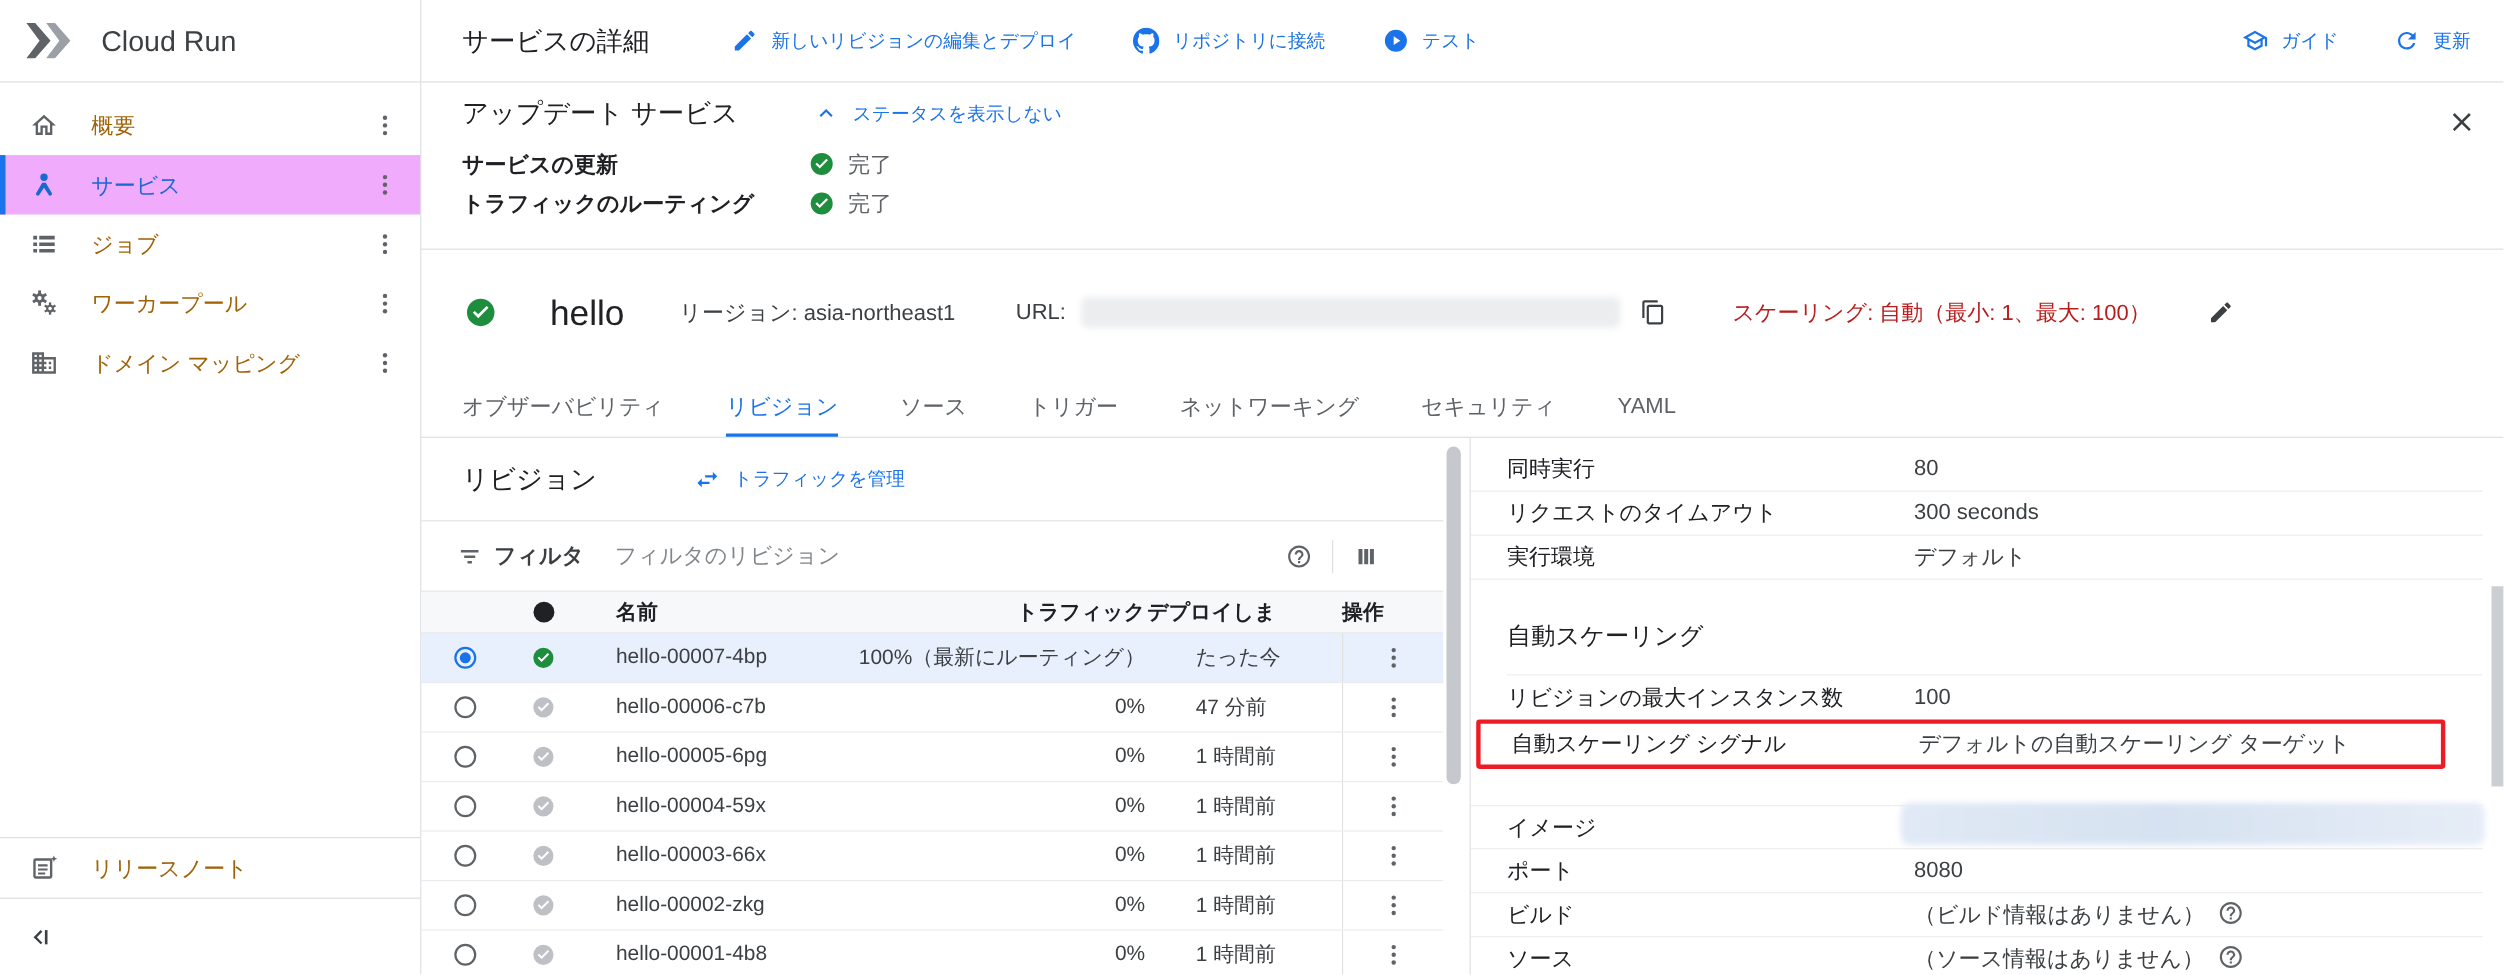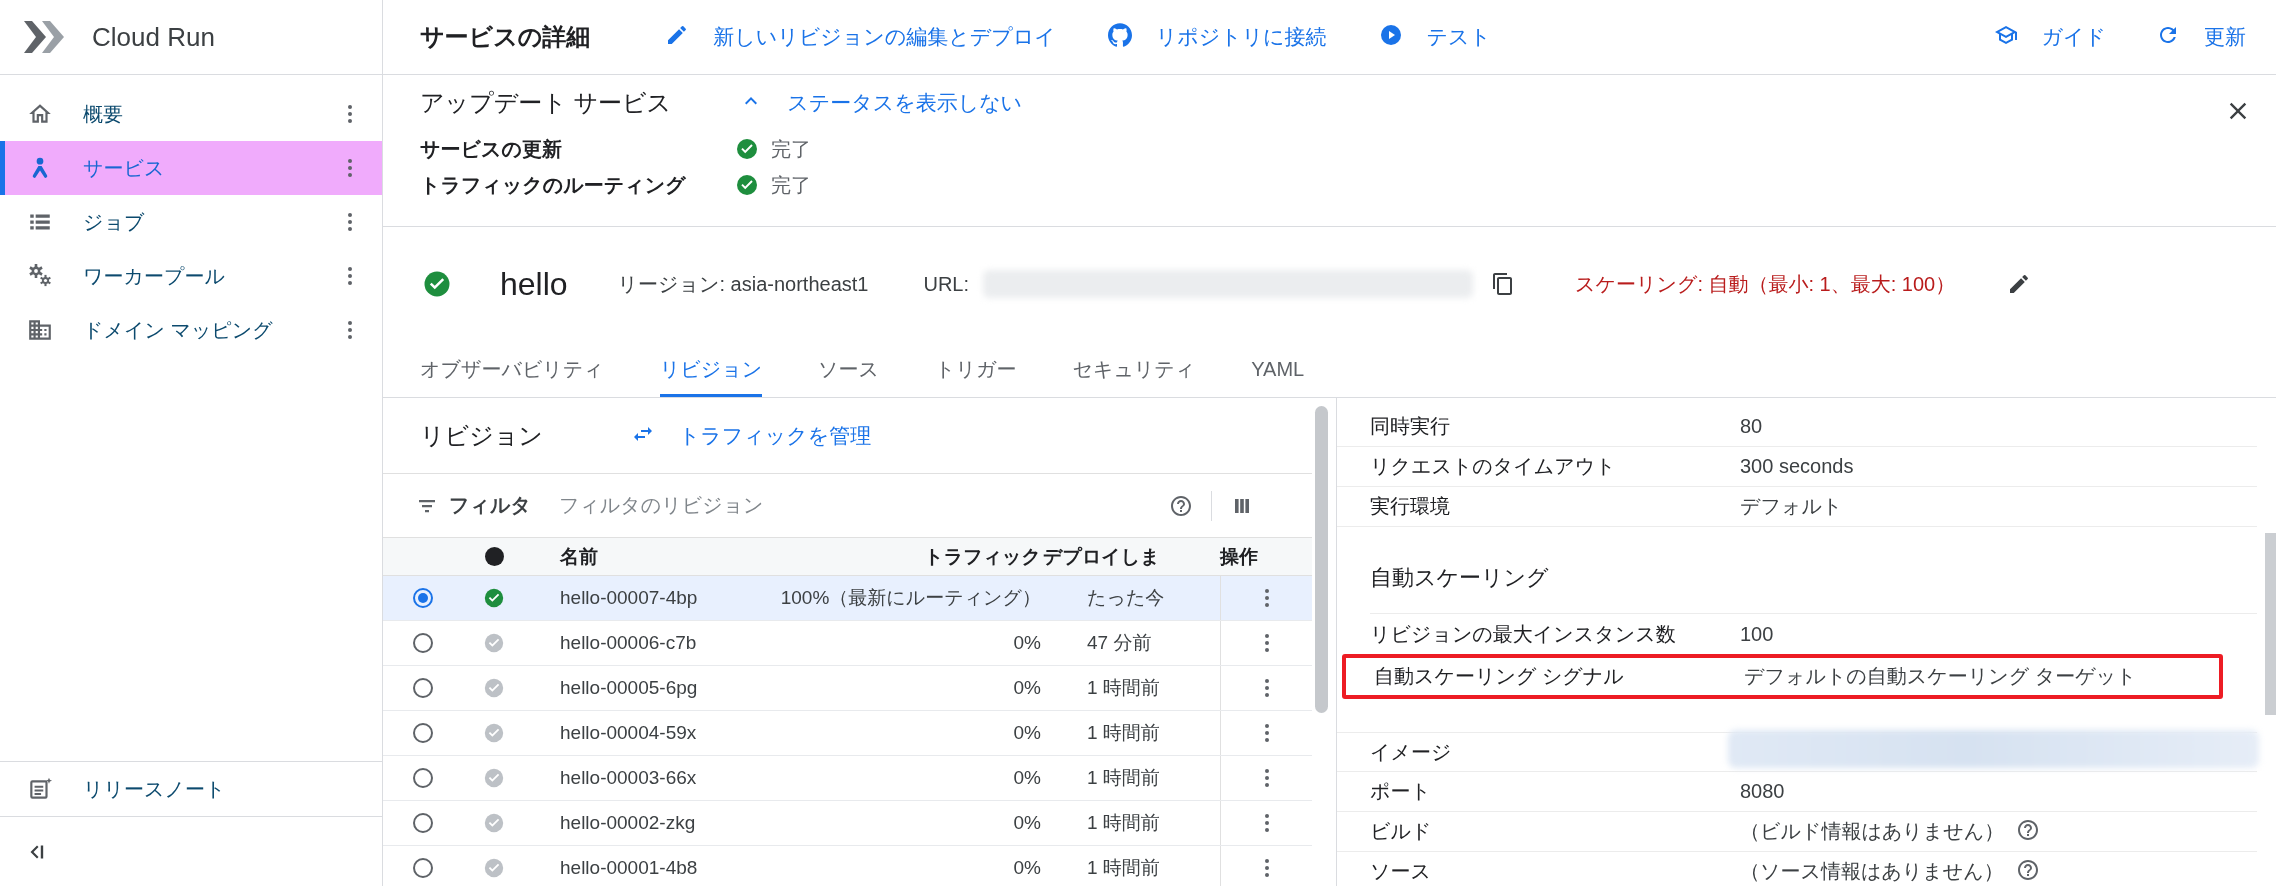--- a/index.html
+++ b/index.html
@@ -15,33 +15,33 @@
     box-shadow:0 -7px 0 #5f6368,0 7px 0 #5f6368}
   .dots-btn{width:24px;height:24px;display:inline-flex;align-items:center;justify-content:center;cursor:pointer}
 
   
   .sidebar{width:383px;flex:none;border-right:1px solid #dadce0;display:flex;flex-direction:column;background:#fff}
   .sidebar-head{height:75px;border-bottom:1px solid #dadce0;display:flex;align-items:center;padding-left:22px;gap:18px}
   .logo{width:52px;height:42px}
   .app-title{font-size:26px;color:#3c4043}
   .side-nav{padding-top:12px;flex:1}
   .side-item{height:54px;display:flex;align-items:center;padding:0 20px 0 27px;gap:30px;cursor:pointer;position:relative;color:#5f6368}
-  .side-item .side-label{color:#0c4a6e;font-size:20px;flex:1}
+  .side-item .side-label{color:#a16207;font-size:20px;flex:1}
   .side-item.sel{background:#f0abfc;color:#1967d2}
   .side-item.sel .side-label{color:#1967d2}
   .side-item.sel::before{content:"";position:absolute;left:0;top:0;bottom:0;width:5px;background:#1a73e8}
   .side-foot .side-item{border-top:1px solid #dadce0;height:55px}
   .collapse-row{border-top:1px solid #dadce0;height:70px;display:flex;align-items:center;padding-left:24px;color:#3c4043}
 
   
   .main{flex:1;display:flex;flex-direction:column;min-width:0}
   .topbar{height:75px;border-bottom:1px solid #dadce0;display:flex;align-items:center;padding:0 30px 0 37px}
-  .page-title{font-size:24px;font-weight:700}
+  .page-title{font-size:24px;font-weight:400}
   .top-actions{display:flex;gap:52px;margin-left:75px}
-  .blue-link{display:inline-flex;align-items:flex-start;gap:24px;color:#1a73e8;font-size:21px;cursor:pointer;white-space:nowrap}
+  .blue-link{display:inline-flex;align-items:center;gap:12px;color:#1a73e8;font-size:17px;cursor:pointer;white-space:nowrap}
   .top-right{margin-left:auto;display:flex;gap:50px}
 
   
   .status-panel{height:152px;border-bottom:1px solid #dadce0;position:relative;padding:0 37px}
   .status-title-row{height:56px;display:flex;align-items:center;gap:68px}
   .status-title{font-size:24px;font-weight:400}
   .close-btn{position:absolute;top:22px;right:24px;width:28px;height:28px;color:#3c4043;cursor:pointer}
   .status-row{height:36px;display:flex;align-items:center}
   .status-row .slabel{width:315px;font-weight:700;font-size:20px;color:#202124}
   .status-row .sval{display:flex;align-items:center;gap:12px;color:#5f6368}
@@ -331,20 +331,21 @@
             <path fill="currentColor" d="M3 17.25V21h3.75L17.81 9.94l-3.75-3.75L3 17.25zM20.71 7.04c.39-.39.39-1.02 0-1.41l-2.34-2.34a1 1 0 00-1.41 0l-1.83 1.83 3.75 3.75 1.83-1.83z"></path>
           </svg>
       </span>
     </section>
 
     <nav class="tabbar" id="tabbar">
         <div class="tab">オブザーバビリティ</div>
         <div class="tab active">リビジョン</div>
         <div class="tab">ソース</div>
         <div class="tab">トリガー</div>
+        <div class="tab">ネットワーキング</div>
         <div class="tab">セキュリティ</div>
         <div class="tab">YAML</div>
       </nav>
 
     <div class="content">
 
       <div class="left-panel">
         <div class="left-inner">
           <div class="panel-head">
             <span class="panel-title">リビジョン</span>

